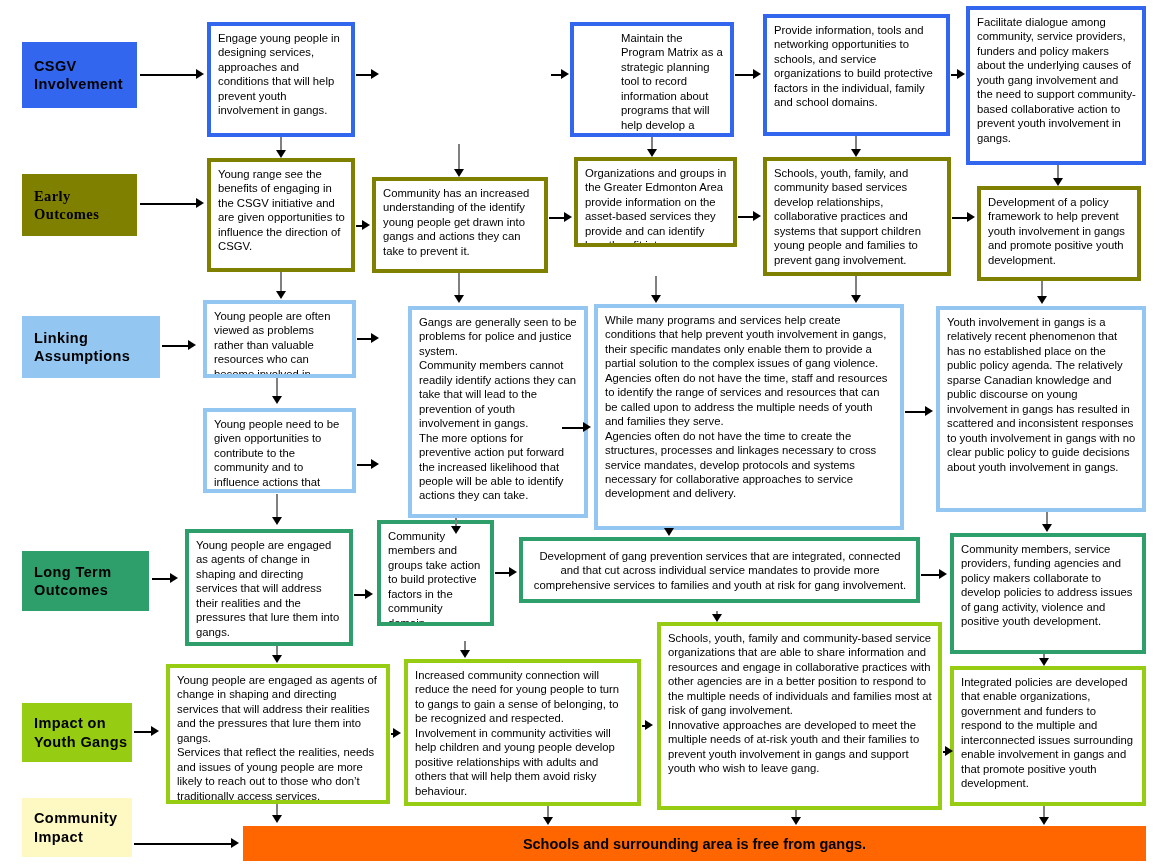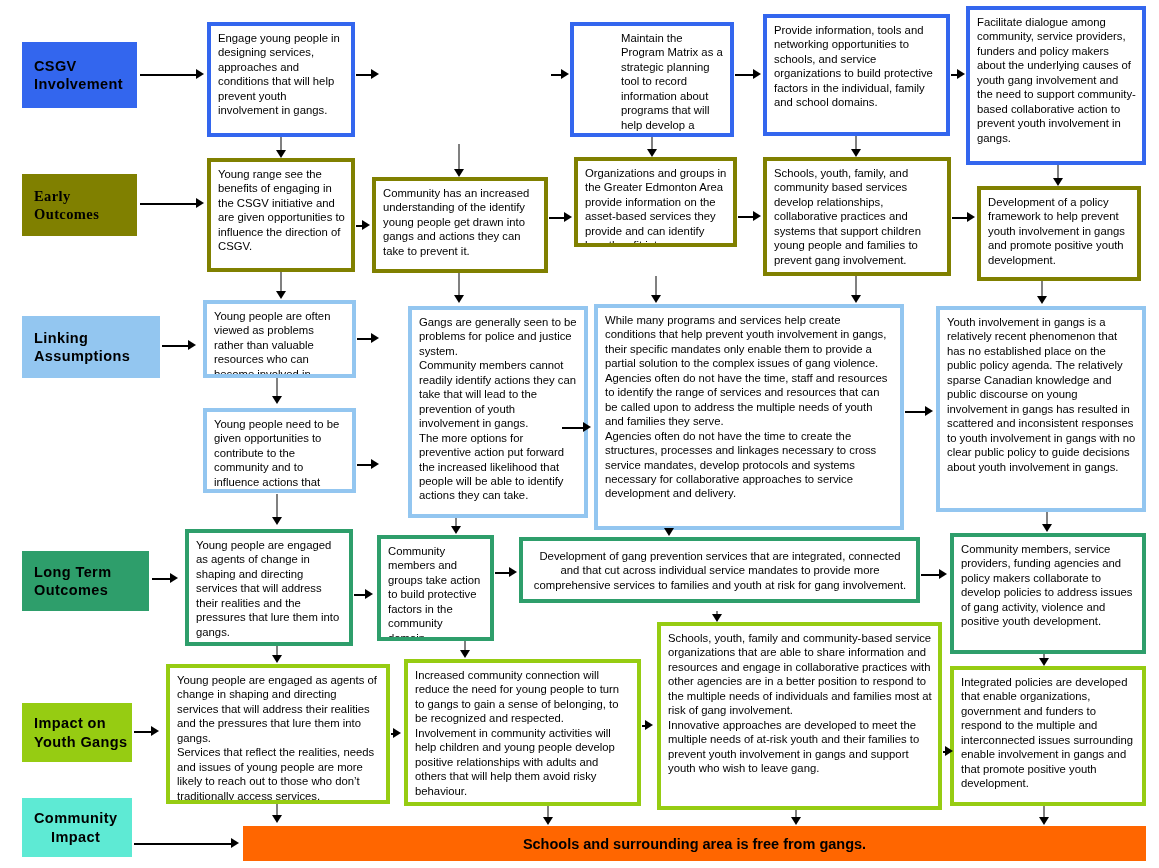--- a/index.html
+++ b/index.html
@@ -88,21 +88,21 @@
 
   <div class="rowlabel" style="left: 22px; top: 316px; width: 138px; height: 62px; background: rgb(147, 198, 240); white-space: pre-line;">Linking
 Assumptions</div>
 
   <div class="rowlabel" style="left: 22px; top: 551px; width: 127px; height: 60px; background: rgb(46, 158, 107); white-space: pre-line;">Long Term
 Outcomes</div>
 
   <div class="rowlabel" style="left: 22px; top: 703px; width: 110px; height: 59px; background: rgb(150, 204, 18); white-space: pre-line;">Impact on
 Youth Gangs</div>
 
-  <div class="rowlabel" style="left: 22px; top: 798px; width: 110px; height: 59px; background: #5eead4; white-space: pre-line; text-align: center;">Community
+  <div class="rowlabel" style="left: 22px; top: 798px; width: 110px; height: 59px; background: #fef9c3; white-space: pre-line;">Community
 Impact</div>
 
   <div class="node" style="left:207px; top:22px; width:148px; height:115px; border:4px solid #3366EE;">
     <div class="inner">Engage young people in designing services, approaches and conditions that will help prevent youth involvement in gangs.</div>
   </div>
 
 
   <div class="node" style="left:570px; top:22px; width:164px; height:115px; border:4px solid #3366EE;padding-left:40px;">
     <div class="inner">Maintain the Program Matrix as a strategic planning tool to record information about programs that will help develop a comprehensive approach to gangs.</div>
   </div>
@@ -156,21 +156,21 @@
   </div>
 
   <div class="node" style="left:936px; top:306px; width:210px; height:206px; border:4px solid #93C6F0;">
     <div class="inner">Youth involvement in gangs is a relatively recent phenomenon that has no established place on the public policy agenda.  The relatively sparse Canadian knowledge and public discourse on young involvement in gangs has resulted in scattered and inconsistent responses to youth involvement in gangs with no clear public policy to guide decisions about youth involvement in gangs.</div>
   </div>
 
   <div class="node" style="left:185px; top:529px; width:168px; height:117px; border:4px solid #2E9E6B;">
     <div class="inner">Young people are engaged as agents of change in shaping and directing services that will address their realities and the pressures that lure them into gangs.</div>
   </div>
 
-  <div class="node" style="left:377px; top:535px; width:117px; height:106px; border:4px solid #2E9E6B;">
+  <div class="node" style="left:377px; top:520px; width:117px; height:106px; border:4px solid #2E9E6B;">
     <div class="inner">Community members and groups take action to build protective factors in the community domain.</div>
   </div>
 
   <div class="node" style="left:519px; top:537px; width:401px; height:66px; border:4px solid #2E9E6B;">
     <div class="inner" style="text-align:center; padding-top:8px;"> Development of gang prevention services that are integrated, connected and that cut across individual service mandates to provide more comprehensive services to families and youth at risk for gang involvement.</div>
   </div>
 
   <div class="node" style="left:950px; top:533px; width:196px; height:121px; border:4px solid #2E9E6B;">
     <div class="inner">Community members, service providers, funding agencies and policy makers collaborate to develop policies to address issues of gang activity, violence and positive youth development.</div>
   </div>

